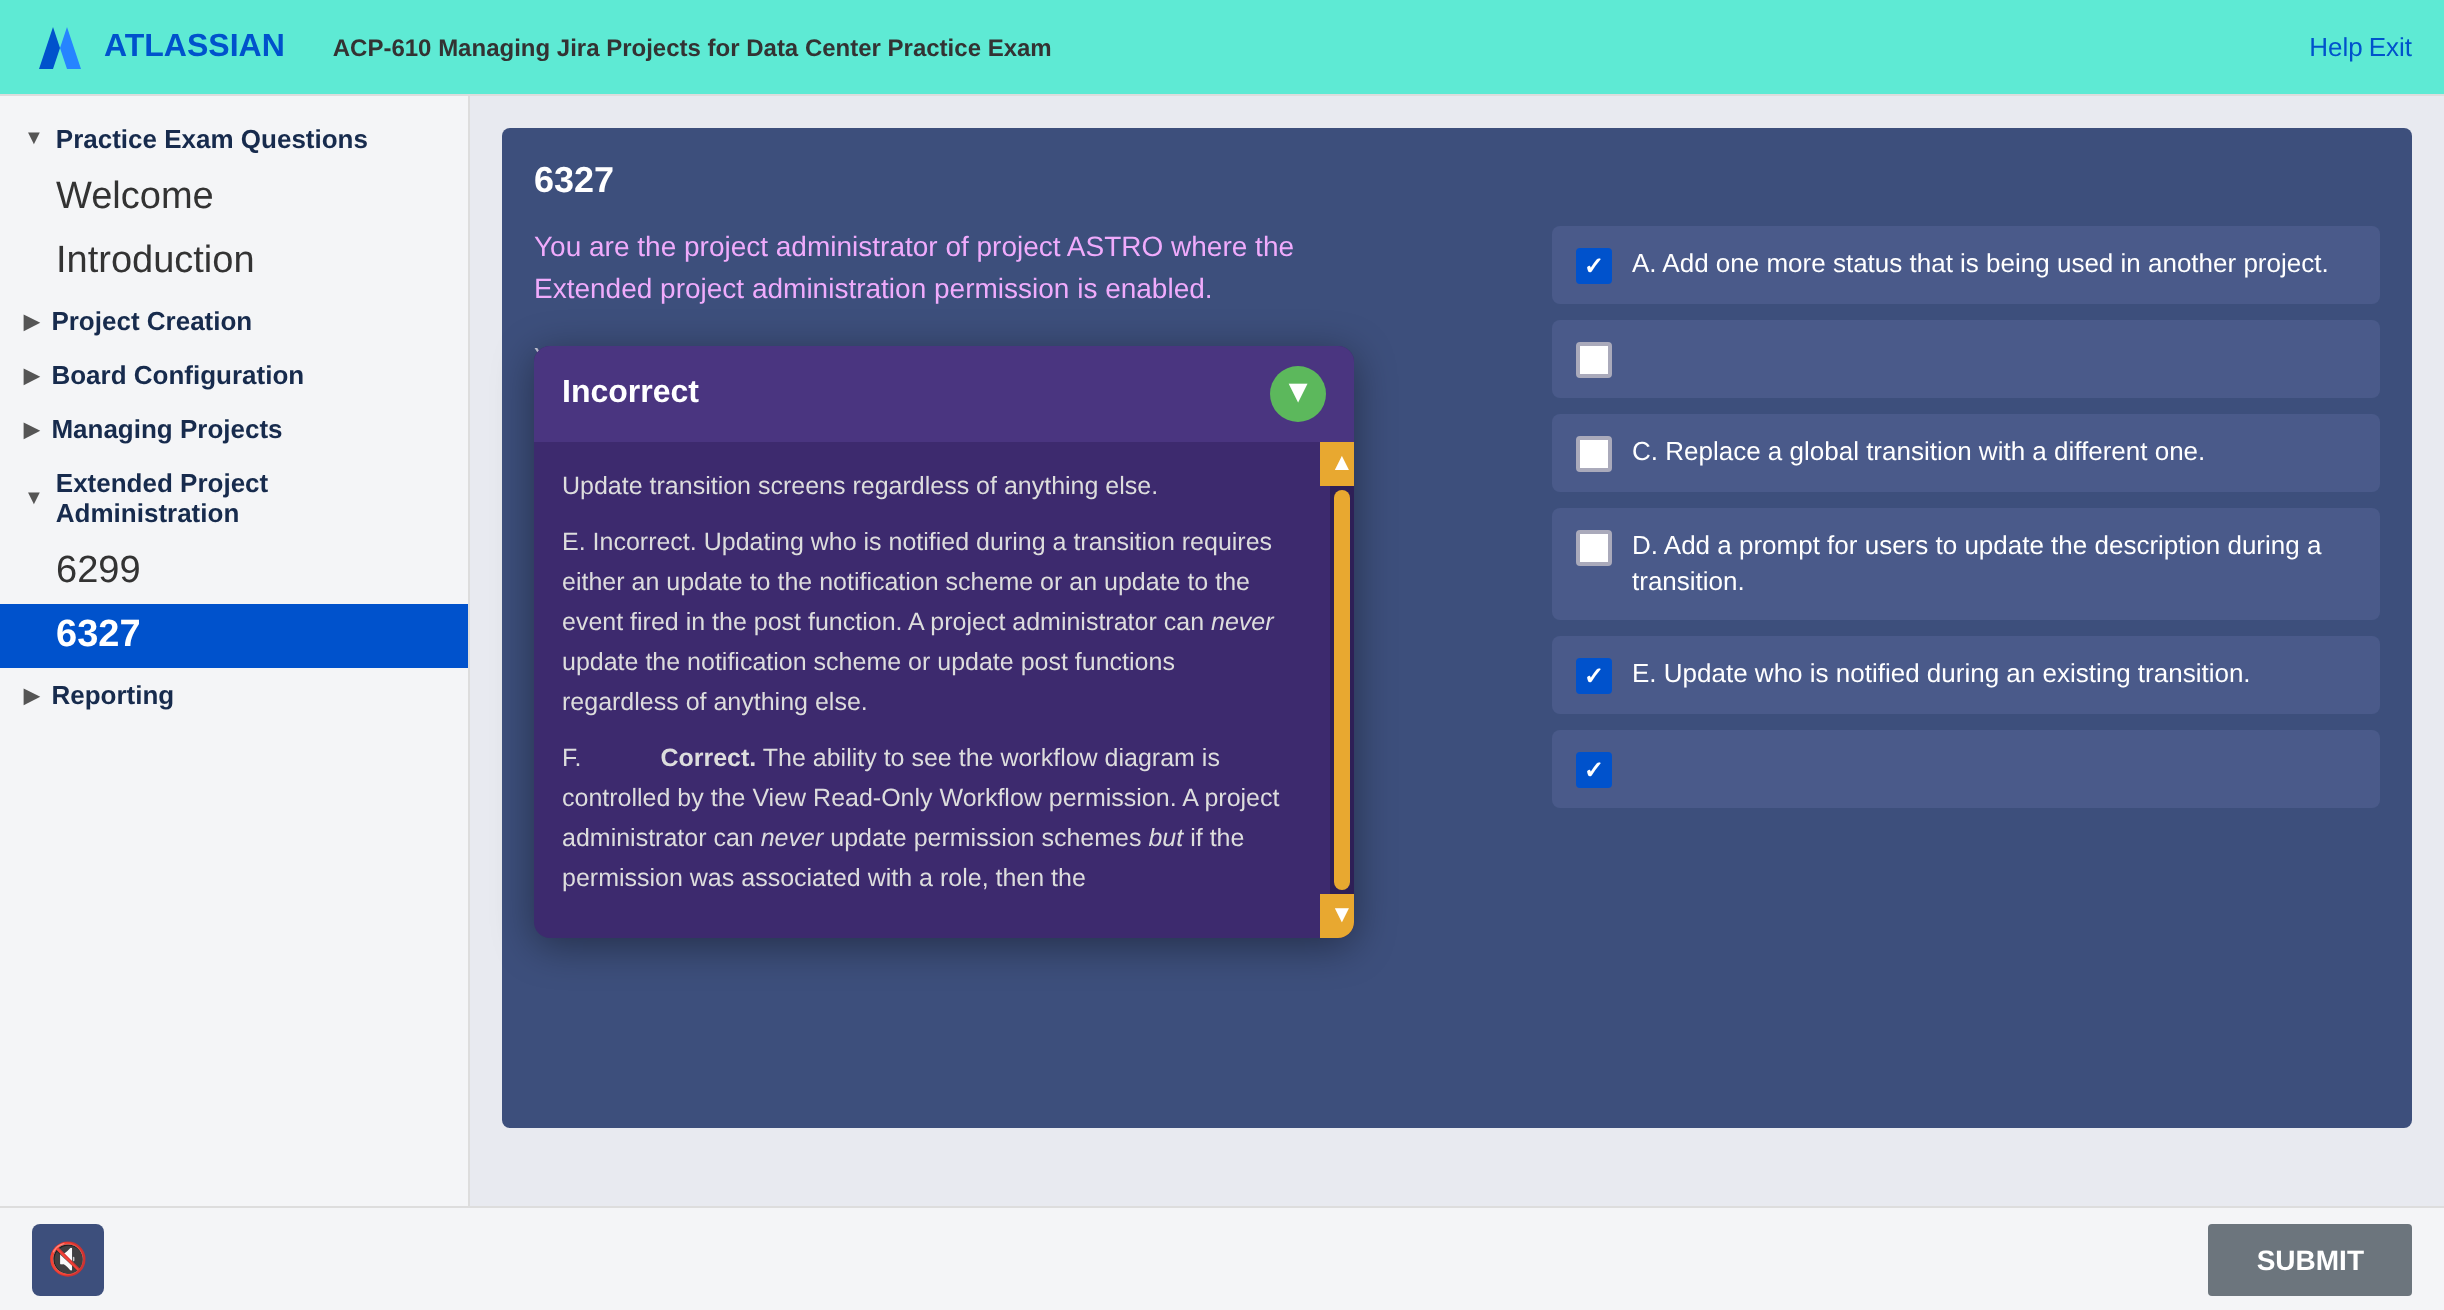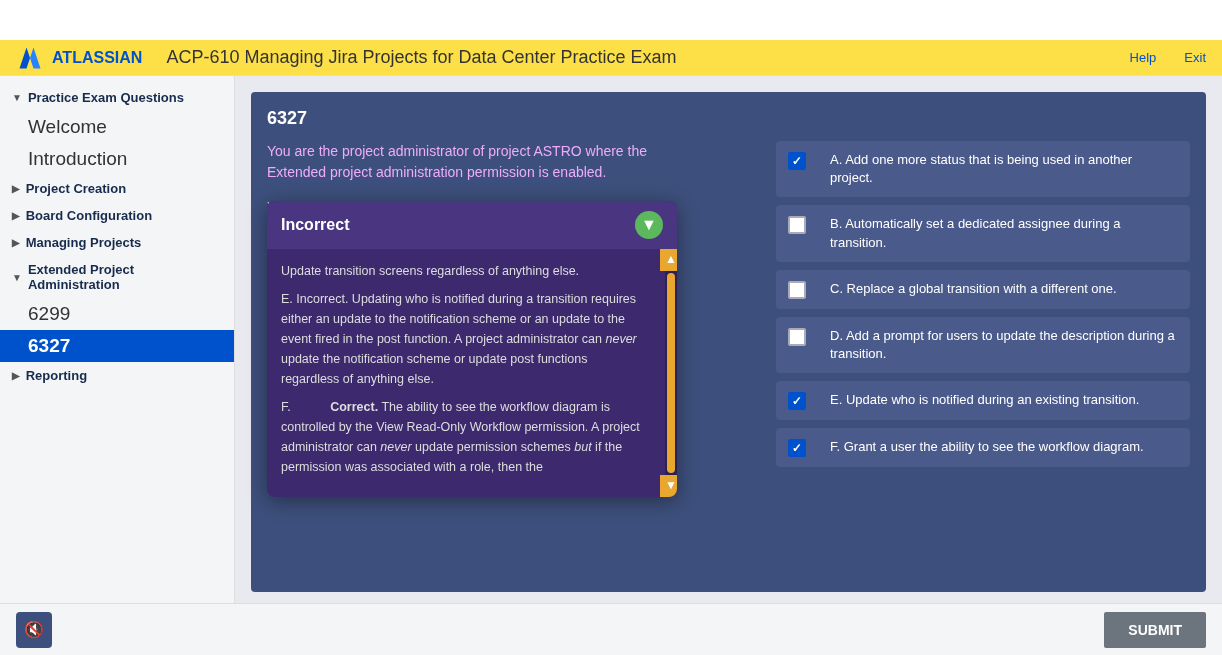--- a/index.html
+++ b/index.html
@@ -1,27 +1,27 @@
 <!DOCTYPE html>
 <html><head>
   <meta charset="utf-8">
   <style>
     * { box-sizing: border-box; margin: 0; padding: 0; }
     body { font-family: Arial, sans-serif; font-size: 13px; background: #fff; width: 1222px; height: 655px; overflow: hidden; display: flex; flex-direction: column; }
 
     
     .header {
       display: flex; align-items: center; justify-content: space-between;
-      background: #fde047; border-bottom: 1px solid #ddd;
-      padding: 0 16px; height: 36px; flex-shrink: 0; margin-top: 40px;
+      background: #5eead4; border-bottom: 1px solid #ddd;
+      padding: 0 16px; height: 48px; flex-shrink: 0;
     }
     .header-logo { display: flex; align-items: center; gap: 8px; font-weight: bold; font-size: 16px; color: #0052cc; }
     .logo-icon { width: 28px; height: 28px; }
-    .header-title { font-size: 18px; color: #333; font-weight: normal; }
-    .header-links { display: flex; gap: 28px; }
+    .header-title { font-size: 12px; color: #333; font-weight: bold; }
+    .header-links { display: flex; gap: 3px; }
     .header-link { font-size: 13px; color: #0052cc; cursor: pointer; text-decoration: none; }
 
     
     .main-layout { display: flex; flex: 1; overflow: hidden; }
 
     
     .sidebar {
       width: 235px; background: #f4f5f7; border-right: 1px solid #ddd;
       overflow-y: auto; flex-shrink: 0; padding: 8px 0;
     }
@@ -49,21 +49,21 @@
     .question-text { font-size: 14px; color: #f0abfc; margin-bottom: 16px; line-height: 1.5; max-width: 440px; }
     .question-sub-text { font-size: 13px; color: #ccd; margin-bottom: 12px; max-width: 440px; }
 
     
     .card-columns { display: flex; gap: 0; }
     .card-left { flex: 1; position: relative; }
     .card-right { width: 430px; padding-left: 16px; }
 
     
     .answer-option {
-      display: flex; align-items: flex-start; gap: 24px;
+      display: flex; align-items: flex-start; gap: 10px;
       background: #4a5a8a; border-radius: 4px; padding: 10px 12px;
       margin-bottom: 8px; cursor: pointer; font-size: 13px; color: #fff; line-height: 1.4;
     }
     .checkbox-icon {
       width: 18px; height: 18px; border: 2px solid #aab; border-radius: 2px;
       flex-shrink: 0; margin-top: 1px; display: flex; align-items: center; justify-content: center;
       background: #fff;
     }
     .checkbox-icon.checked { background: #0052cc; border-color: #0052cc; }
     .checkbox-icon.checked::after { content: '✓'; color: #fff; font-size: 12px; font-weight: bold; }
@@ -201,37 +201,35 @@
           </div>
         </div>
 
         <div class="card-right">
           <div class="answer-option">
             <div class="checkbox-icon checked"></div>
             <span>A. Add one more status that is being used in another project.</span>
           </div>
           <div class="answer-option">
             <div class="checkbox-icon"></div>
-            <span>B. Automatically set a dedicated assignee during a transition.</span>
           </div>
           <div class="answer-option">
             <div class="checkbox-icon"></div>
             <span>C. Replace a global transition with a different one.</span>
           </div>
           <div class="answer-option">
             <div class="checkbox-icon"></div>
             <span>D. Add a prompt for users to update the description during a transition.</span>
           </div>
           <div class="answer-option">
             <div class="checkbox-icon checked"></div>
             <span>E. Update who is notified during an existing transition.</span>
           </div>
           <div class="answer-option">
             <div class="checkbox-icon checked"></div>
-            <span>F. Grant a user the ability to see the workflow diagram.</span>
           </div>
         </div>
       </div>
     </div>
   </div>
 </div>
 
 <div class="bottom-bar">
   <button class="audio-btn">
     <span>🔇</span>

